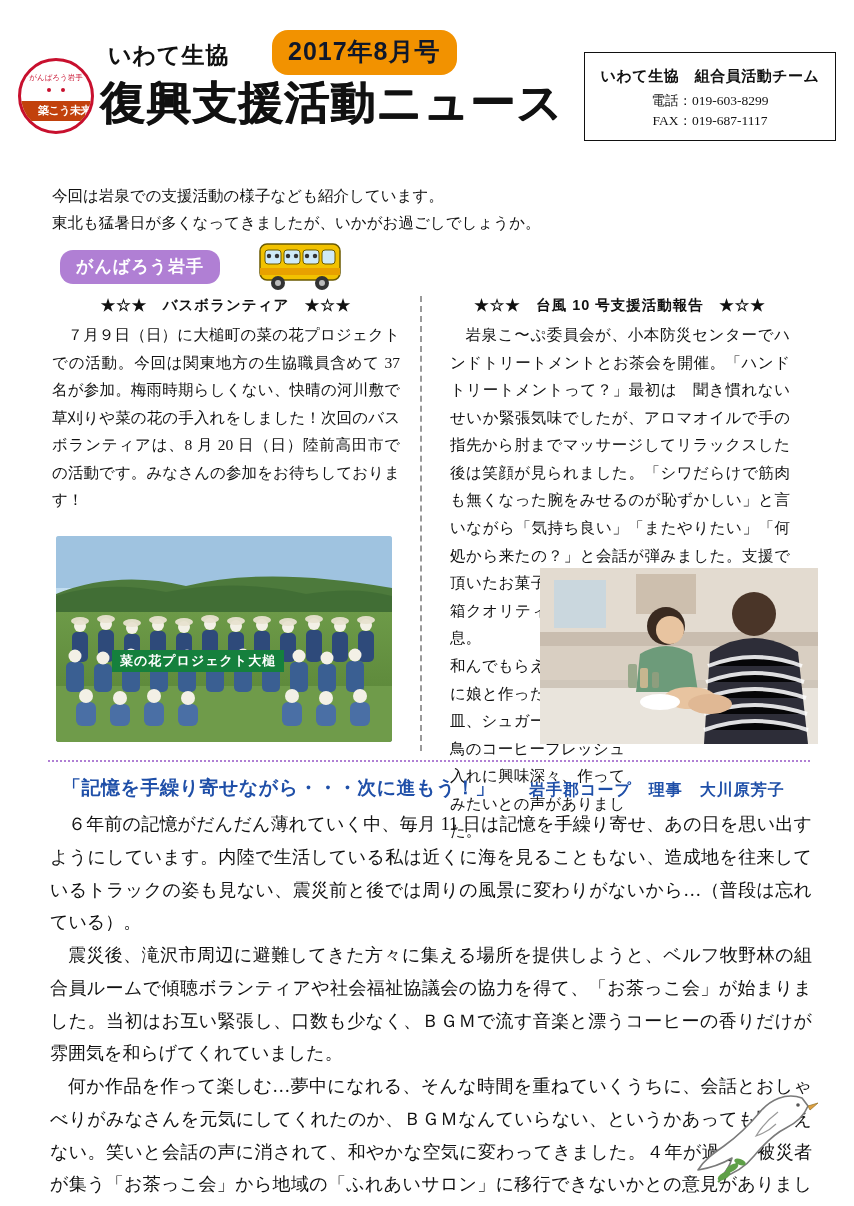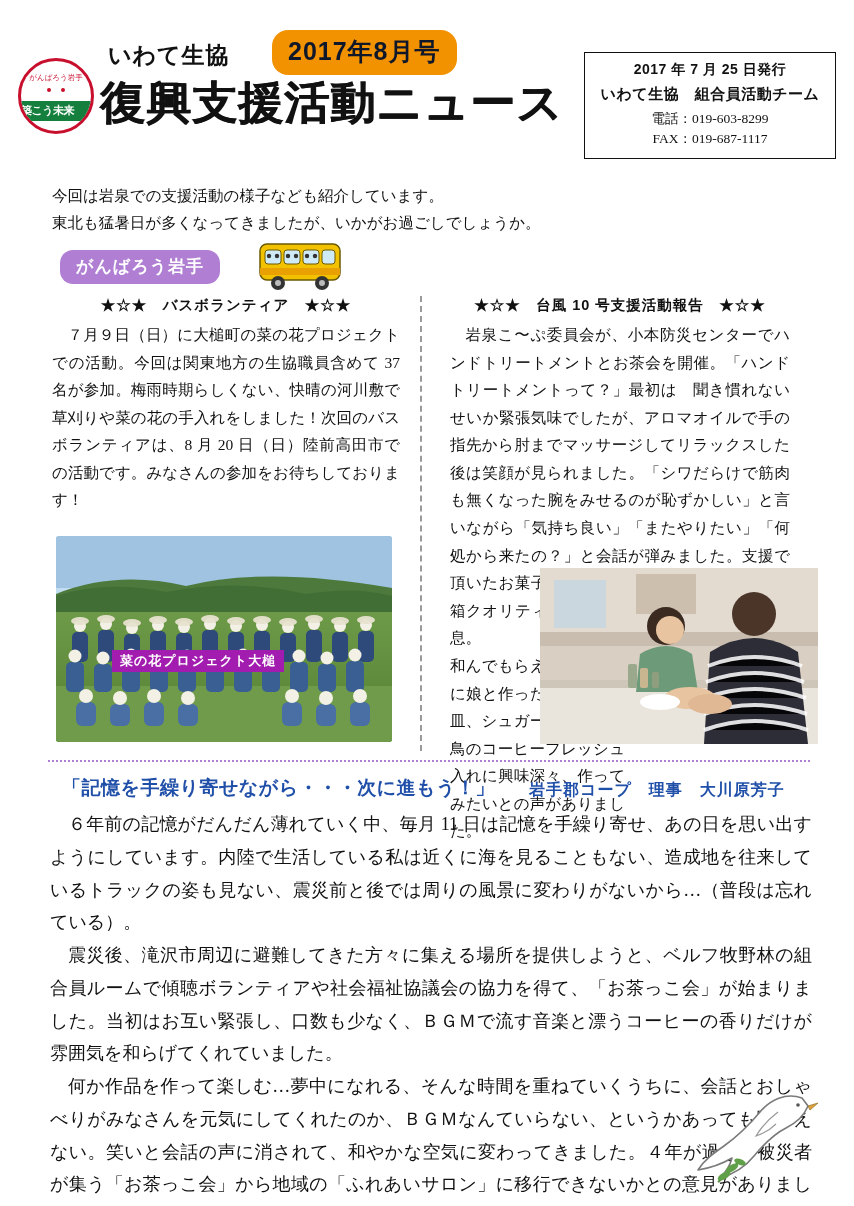--- a/index.html
+++ b/index.html
@@ -42,24 +42,24 @@
     border-radius: 14px 14px 4px 4px;
     position: relative;
   }
   .logo-face:before, .logo-face:after {
     content: ""; position: absolute; top: 5px;
     width: 4px; height: 4px; background: #c8102e; border-radius: 50%;
   }
   .logo-face:before { left: 6px; }
   .logo-face:after { right: 6px; }
   .logo-band {
-    width: 100%; background: #15803d; color: #fff;
+    width: 100%; background: #c2410c; color: #fff;
     font-family: "Liberation Sans", sans-serif;
     font-size: 11px; font-weight: bold;
-    text-align: left; padding: 2px 0 3px 0;
+    text-align: right; padding: 2px 0 3px 0;
     letter-spacing: -0.5px;
   }
 
   .title-block { position: absolute; left: 100px; top: 40px; width: 440px; }
   .coop-name {
     font-family: "Liberation Sans", sans-serif;
     font-size: 23px; font-weight: bold; color: #111;
     letter-spacing: 1px;
     margin-left: 8px;
   }
@@ -154,21 +154,21 @@
   .photo2 {
     position: absolute; right: 36px; top: 568px;
     width: 278px; height: 176px;
     overflow: hidden;
     background: #d8cec4;
   }
 
   .photo-caption {
     position: absolute;
     left: 112px; top: 650px;
-    background: #a21caf;
+    background: #15803d;
     color: #ffffff;
     font-family: "Liberation Sans", sans-serif;
     font-size: 13px; font-weight: bold;
     padding: 2px 8px;
     letter-spacing: 1px;
   }
 
   
   .hr-dotted {
     position: absolute; left: 48px; top: 760px; width: 762px;
@@ -221,21 +221,20 @@
     </div>
 
     <div class="title-block">
       <div class="coop-name">いわて生協</div>
       <div class="main-title">復興支援活動ニュース</div>
     </div>
 
     <div class="issue-badge">2017年8月号</div>
 
     <div class="pub-box">
-      <div class="l1">2017 年 7 月 25 日発行</div>
       <div class="l2">いわて生協　組合員活動チーム</div>
       <div class="l3">電話：019-603-8299</div>
       <div class="l4">FAX：019-687-1117</div>
     </div>
   </div>
 
   <div class="intro">
     <div>今回は岩泉での支援活動の様子なども紹介しています。</div>
     <div>東北も猛暑日が多くなってきましたが、いかがお過ごしでしょうか。</div>
   </div>

